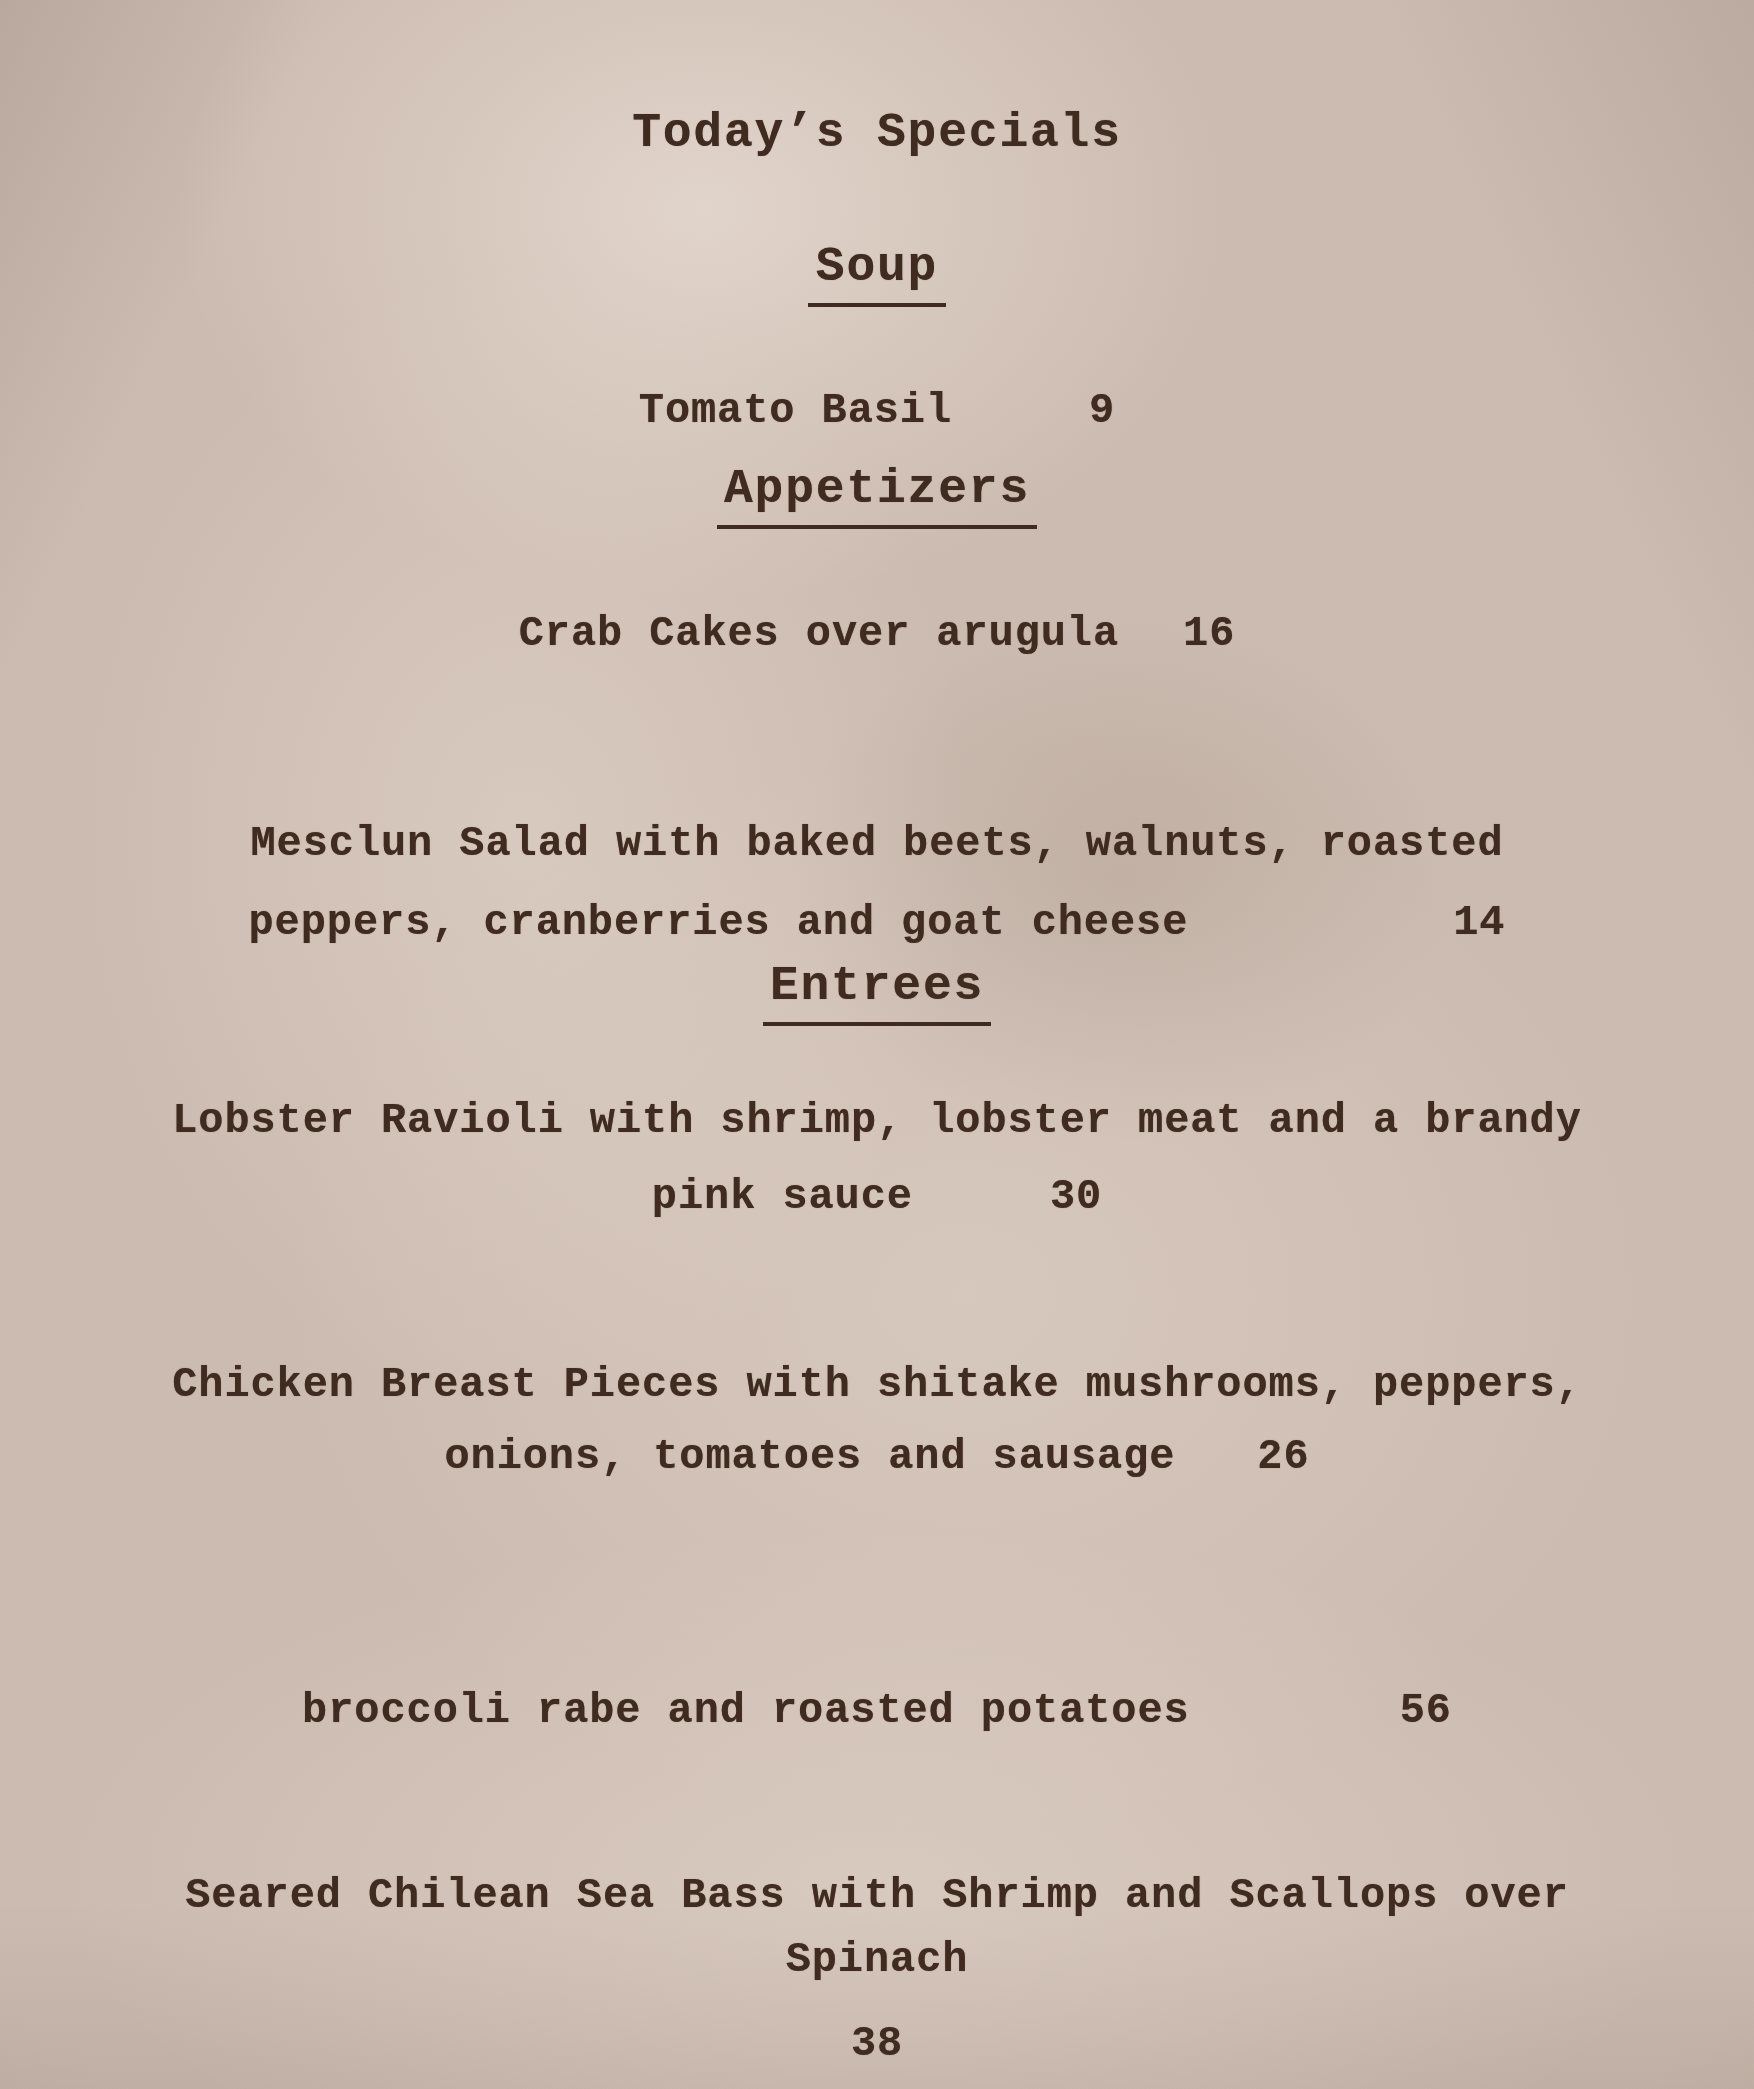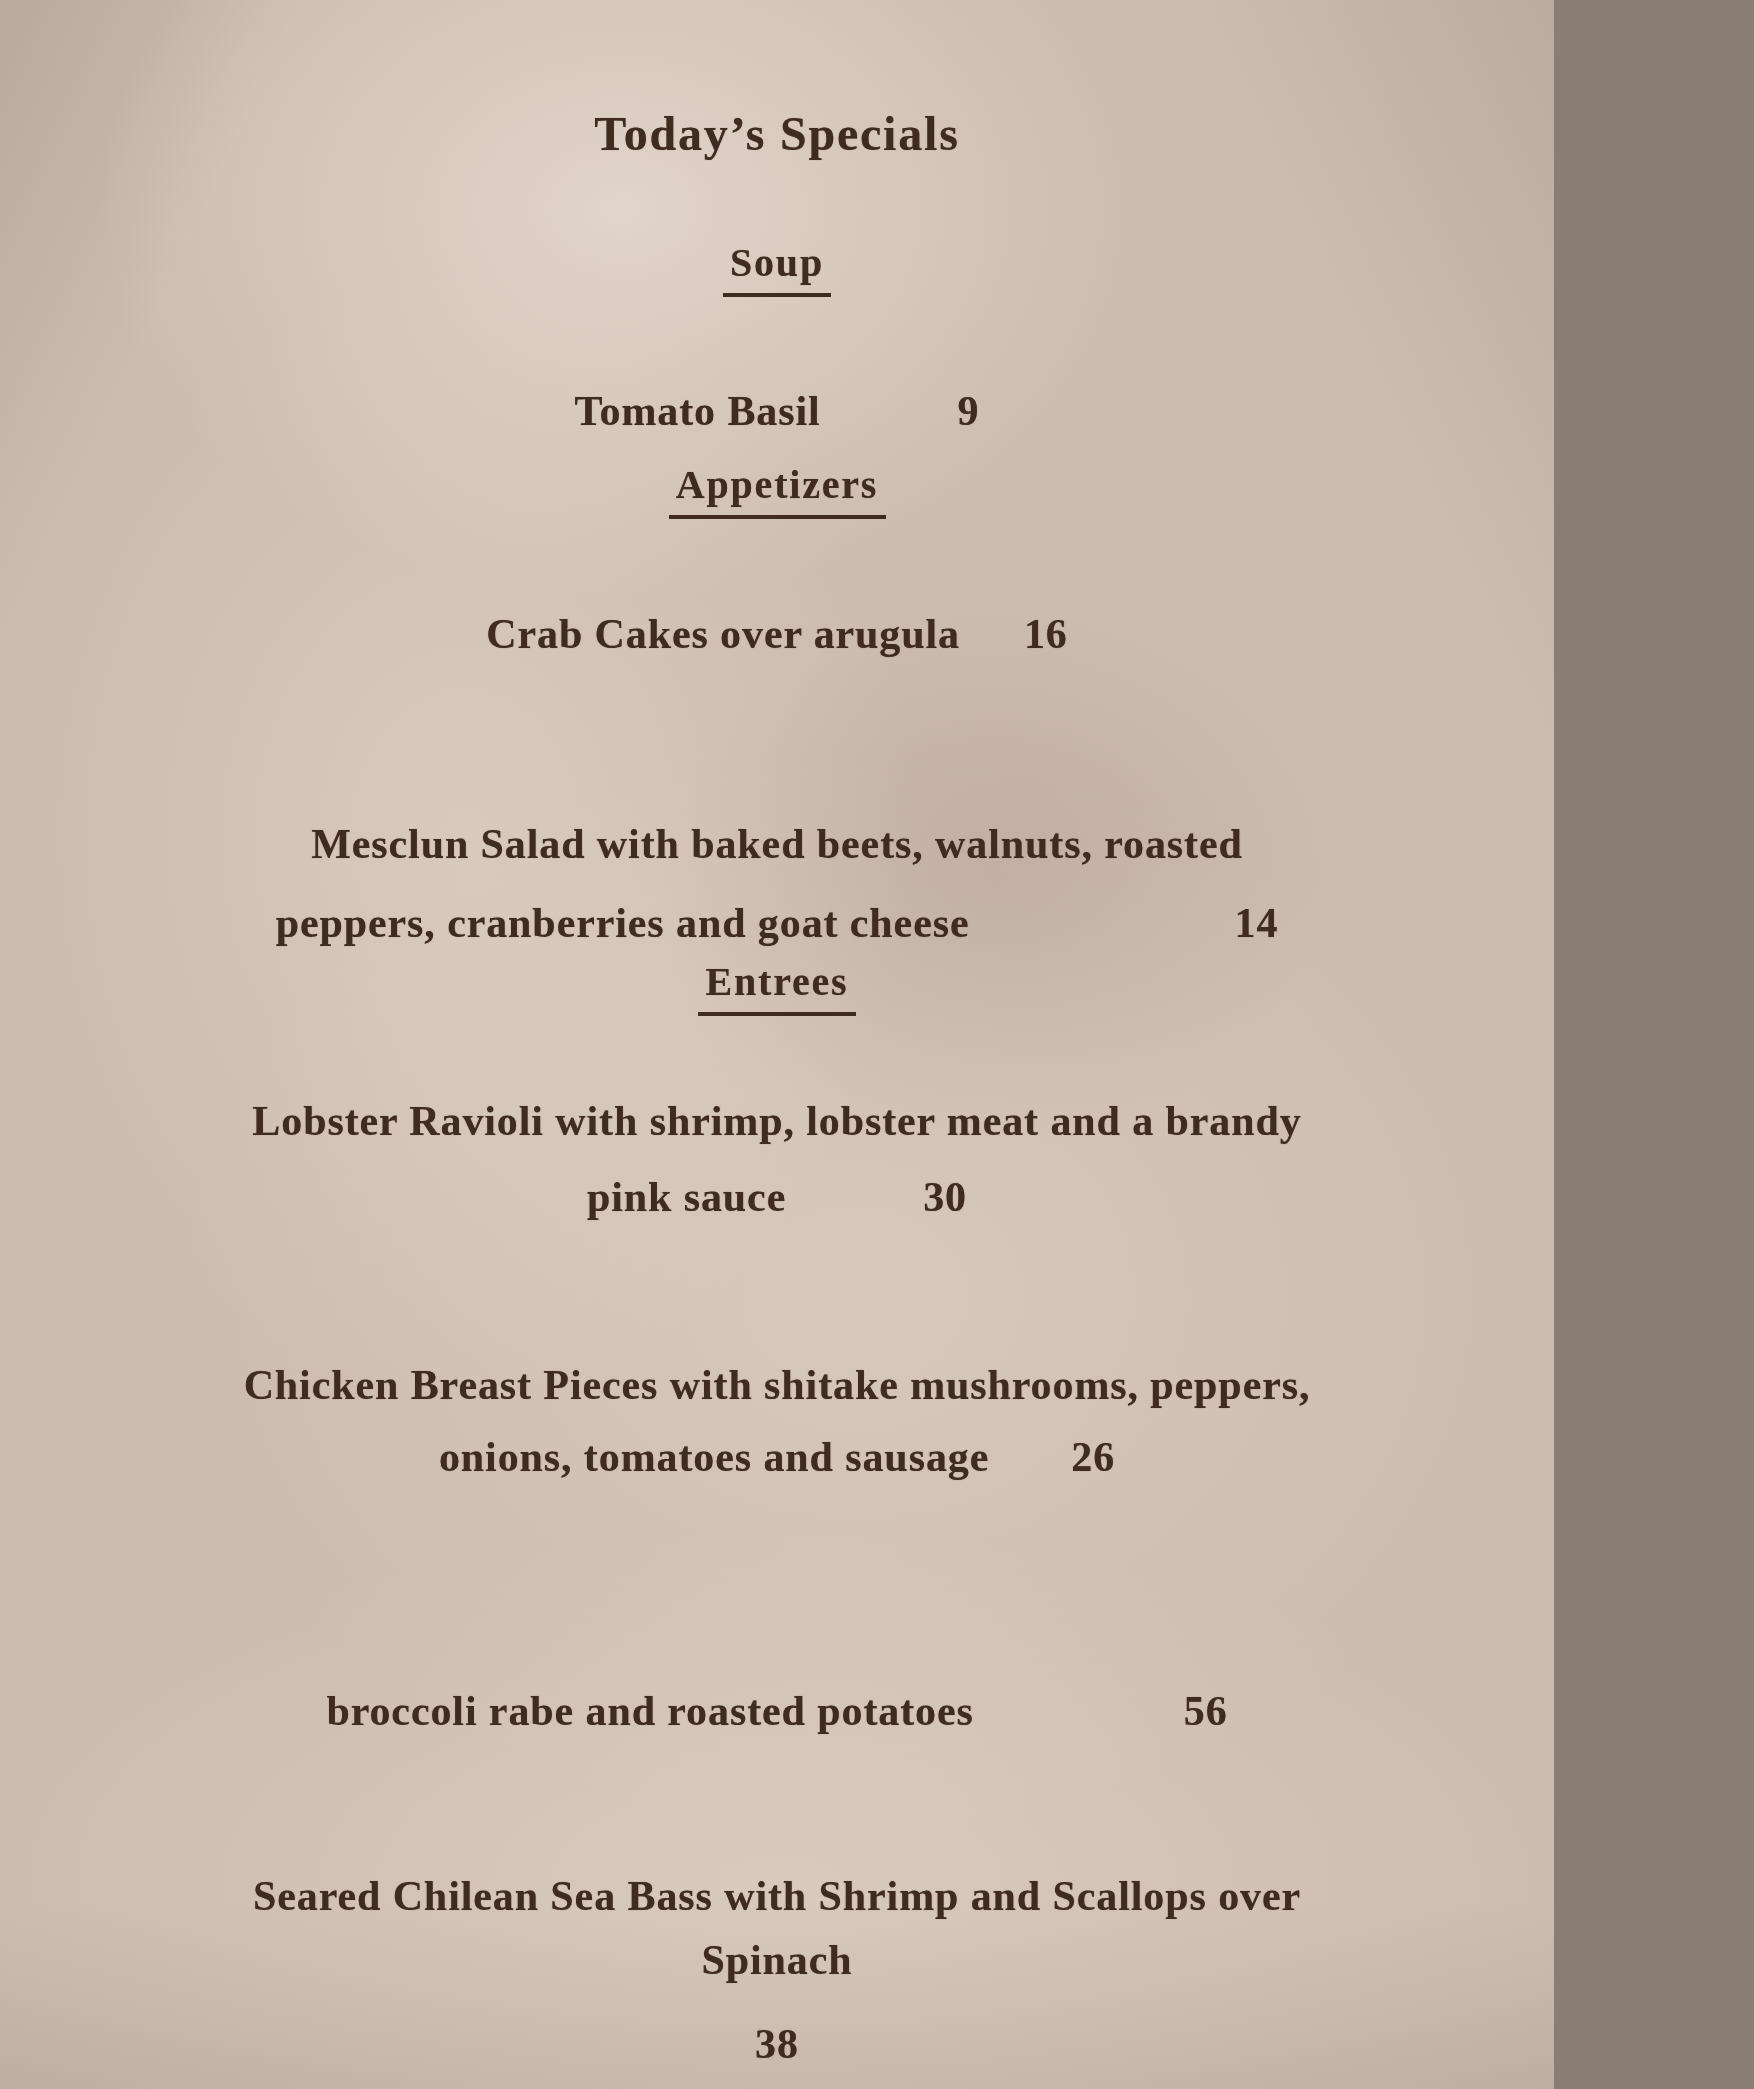--- a/index.html
+++ b/index.html
@@ -1,41 +1,41 @@
 <!DOCTYPE html>
 <html style="font-size:14.6px"><head>
 <meta charset="utf-8">
 <style>
   html,body { margin:0; padding:0; background:#8a7d73; }
   .page {
     position:relative;
-    width:1554px; height:2090px;
+    width:1754px; height:2090px;
     overflow:hidden;
-    font-family:Liberation Serif, serif;
+    font-family:Liberation Mono, monospace;
     font-weight:bold;
     color:#402b21;
     background:
       radial-gradient(ellipse 475px 384px at 64% 42%, rgba(120,95,82,0.15), transparent 70%),
       radial-gradient(ellipse 731px 548px at 40% 10%, rgba(246,237,228,0.50), transparent 72%),
       radial-gradient(ellipse 640px 822px at 30% 40%, rgba(242,232,222,0.32), transparent 70%),
       radial-gradient(ellipse 914px 731px at 55% 62%, rgba(240,230,219,0.30), transparent 75%),
       radial-gradient(ellipse 1096px 475px at 50% 90%, rgba(243,233,222,0.32), transparent 75%),
       linear-gradient(115deg, rgba(90,70,60,0.16) 0%, transparent 12%),
       linear-gradient(245deg, rgba(90,70,60,0.14) 0%, transparent 14%),
       linear-gradient(0deg, rgba(90,70,60,0.10) 0%, transparent 9%),
       radial-gradient(ellipse 140% 120% at 50% 45%, #ccbbb0 55%, #a99889 100%);
   }
   .line {
     position:absolute; left:0; width:100%;
     text-align:center; line-height:1.2;
     text-shadow:0 0 0.9px rgba(64,43,33,0.55);
     white-space:nowrap;
   }
   .title   { font-size:48px; letter-spacing:1.8px; }
-  .heading { font-size:40px; letter-spacing:1.8px; }
+  .heading { font-size:48px; letter-spacing:1.8px; }
   .item    { font-size:42px; letter-spacing:0.9px;margin-top:41px; }
   .u { display:inline-block; border-bottom:4.6px solid #402b21; padding:0 7.3px 6.4px; }
   .price { display:inline-block; }
   .g70  { margin-left:64px; }
   .g90  { margin-left:82px; }
   .g150 { margin-left:137px; }
   .g230 { margin-left:210px; }
   .g290 { margin-left:265px; }
 </style>
 </head>

